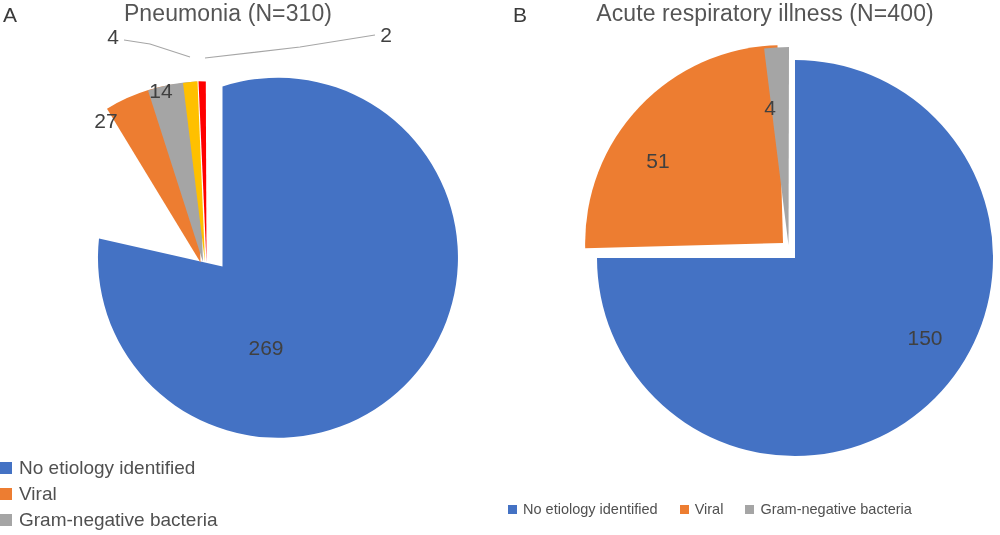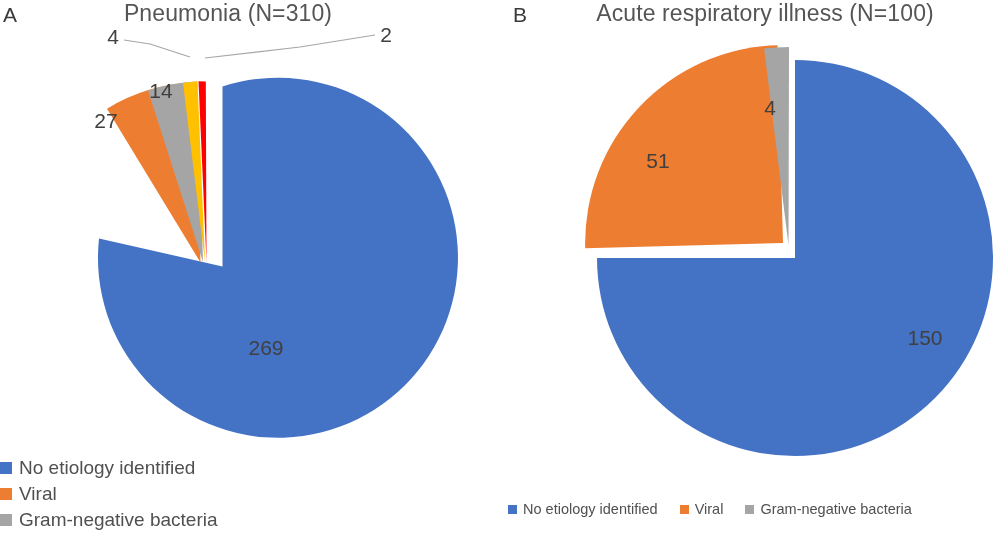--- a/index.html
+++ b/index.html
@@ -182,21 +182,21 @@
         
         
       </div>
 
     </div>
   </div>
 
   <div class="panel" id="panel-b">
 
     <div class="panel-letter">B</div>
-    <div class="panel-title">Acute respiratory illness (N=100)</div>
+    <div class="panel-title">Acute respiratory illness (N=400)</div>
 
     <svg class="pie" width="500" height="480" viewBox="0 0 500 480">
 
       <path fill="#4472C4" d="M 295 258
                L 295 60
                A 198 198 0 1 1 97 258
                Z"></path>
 
       <path fill="#ED7D31" d="M 283 243
                L 277.5 45.2

